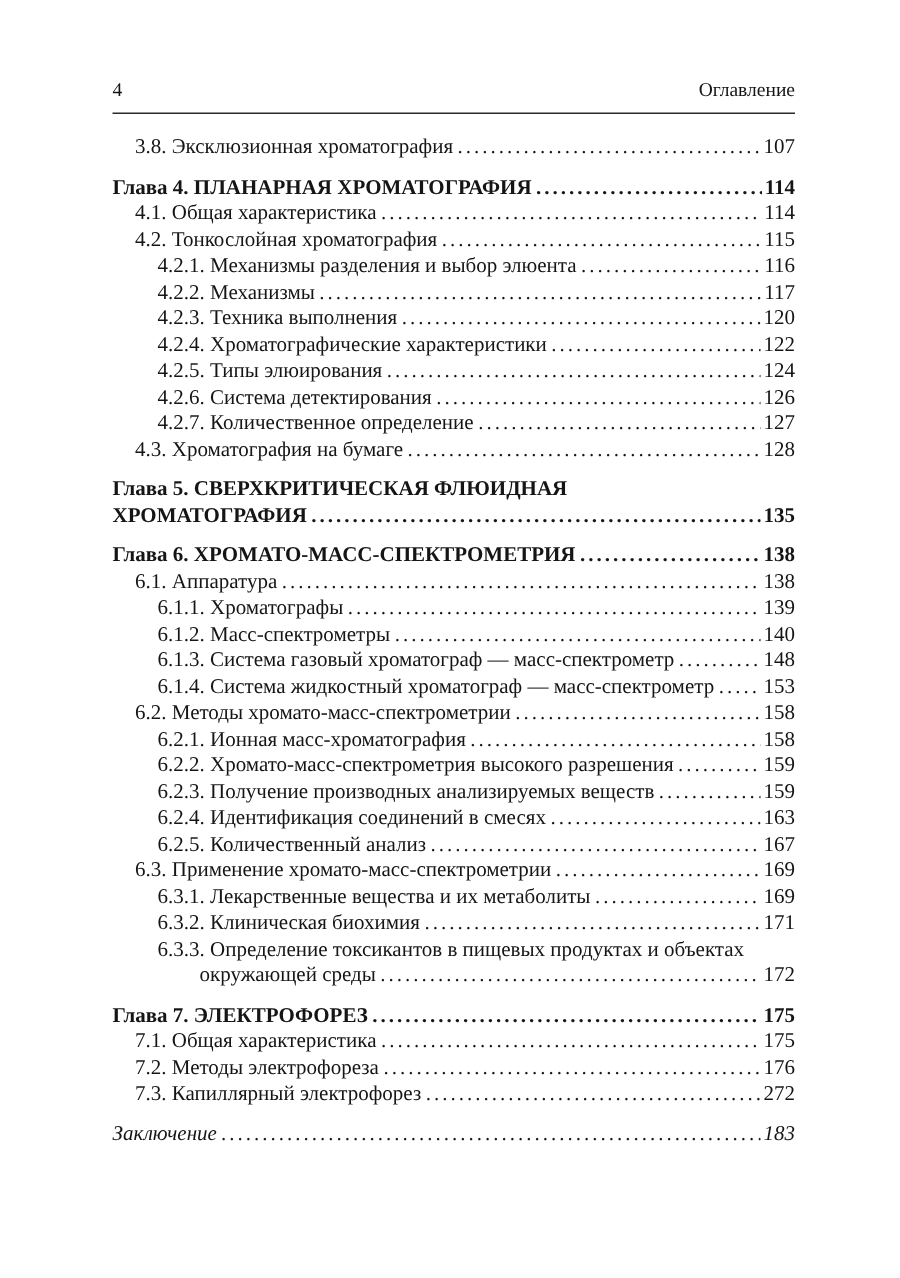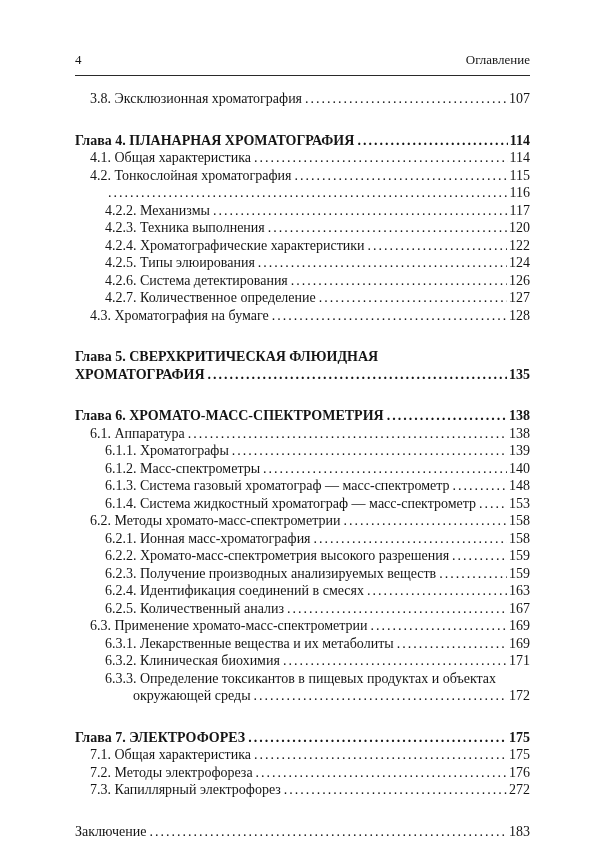--- a/index.html
+++ b/index.html
@@ -33,23 +33,23 @@
     font-size: 14px;
   }
   .row {
     display: flex;
     align-items: baseline;
     line-height: 17.5px;
   }
   .row.l1 { padding-left: 15px; }
   .row.l2 { padding-left: 30px; }
   .row.l3 { padding-left: 58px; }
-  .row.gap { margin-top: 24px; align-items: center; }
+  .row.gap { margin-top: 9px; align-items: center; }
   .row.bold { font-weight: bold; }
-  .row.italic { }
+  .row.italic { font-style: italic; }
   .label { white-space: nowrap; }
   .leader {
     flex: 1 1 auto;
     overflow: hidden;
     white-space: nowrap;
     margin: 0 2px 0 3px;
     letter-spacing: 2px;
     min-width: 8px;
   }
   .leader::after {
@@ -80,20 +80,21 @@
         <span class="label">4.1. Общая характеристика</span>
         <span class="leader"></span>
         <span class="page-num">114</span>
       </div>
       <div class="row l1">
         <span class="label">4.2. Тонкослойная хроматография</span>
         <span class="leader"></span>
         <span class="page-num">115</span>
       </div>
       <div class="row l2">
+        <span class="label">4.2.1. Механизмы разделения и выбор элюента</span>
         <span class="leader"></span>
         <span class="page-num">116</span>
       </div>
       <div class="row l2">
         <span class="label">4.2.2. Механизмы</span>
         <span class="leader"></span>
         <span class="page-num">117</span>
       </div>
       <div class="row l2">
         <span class="label">4.2.3. Техника выполнения</span>

